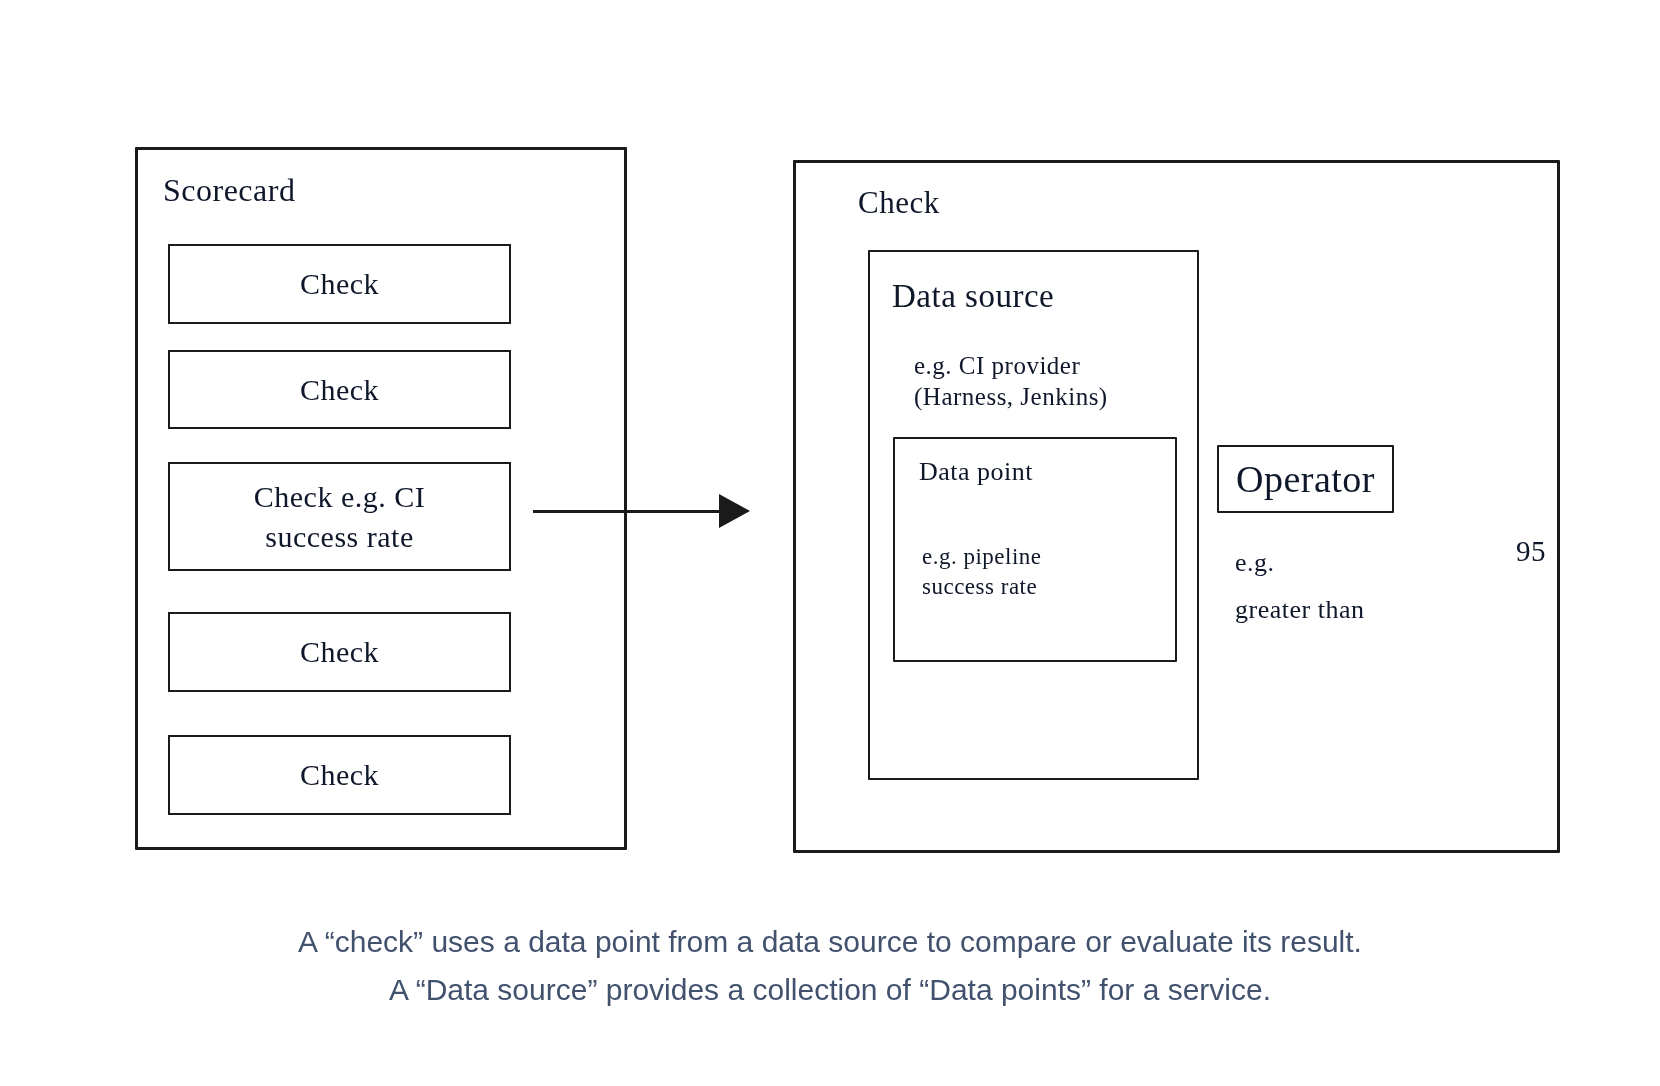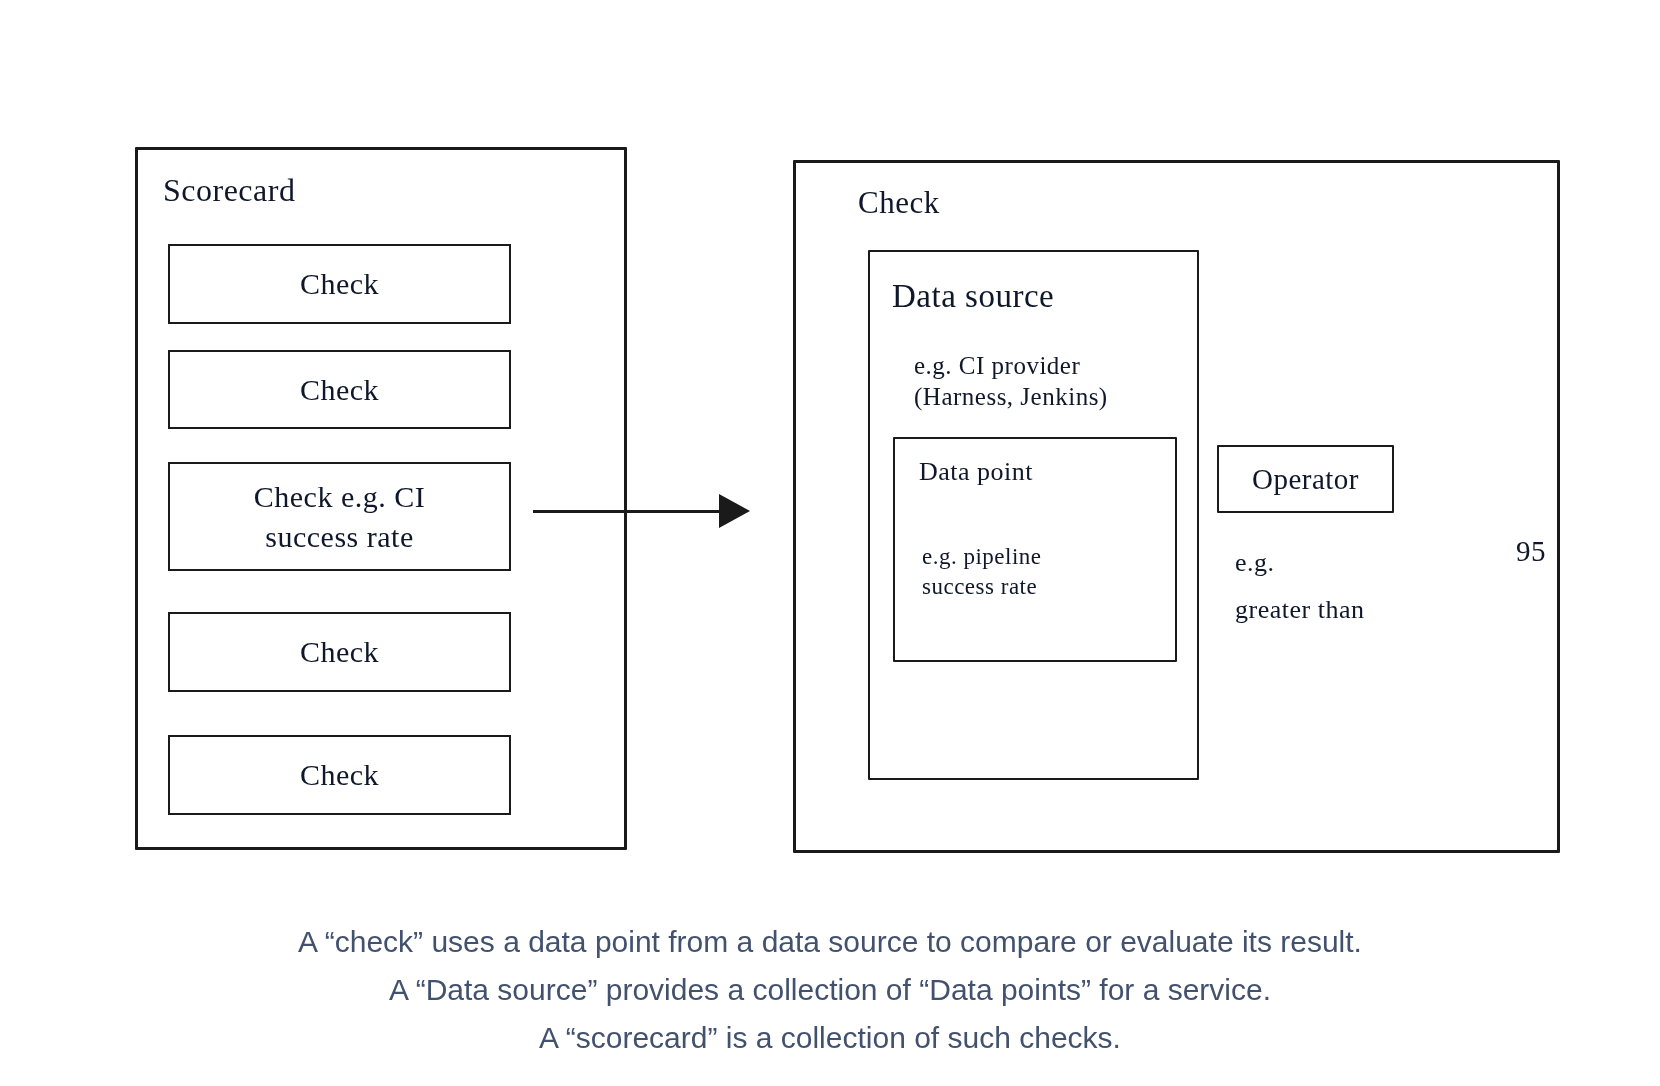--- a/index.html
+++ b/index.html
@@ -92,21 +92,21 @@
   .ds { left: 72px; top: 87px; width: 331px; height: 530px; padding-left: 28px; }
   .ds-title { position: absolute; left: 22px; top: 26px; font-size: 33px; }
   .ds-ex { position: absolute; left: 44px; top: 86px; font-size: 25px; line-height: 31px; margin-top: 12px; }
 
   .dp { left: 23px; top: 185px; width: 284px; height: 225px; }
   .dp-title { position: absolute; left: 24px; top: 18px; font-size: 26px; }
   .dp-ex { position: absolute; left: 27px; top: 103px; font-size: 23px; line-height: 30px; }
 
   .op { left: 421px; top: 282px; width: 177px; height: 68px;
         display: flex; align-items: center; justify-content: center; }
-  .op .hw, .val .hw { font-size: 29px; }
+  .op .hw, .val .hw { font-size: 38px; }
   .val { left: 619px; top: 285px; width: 131px; height: 63px;
          display: flex; align-items: center; justify-content: center; }
 
   .op-ex { position: absolute; left: 439px; top: 376px; font-size: 26px; line-height: 47px; }
   .val-ex { position: absolute; left: 619px; top: 372px; width: 131px;
             text-align: right; font-size: 29px; }
 
   
   .footnote {
     position: absolute;
@@ -171,16 +171,15 @@
     </div>
 
     <div class="hw op-ex multi">e.g.
 greater than</div>
     <div class="hw val-ex">95</div>
   </section>
 
   <footer class="footnote">
     <div class="fn-line">A “check” uses a data point from a data source to compare or evaluate its result.</div>
     <div class="fn-line">A “Data source” provides a collection of “Data points” for a service.</div>
-    <div class="fn-line">A “scorecard” is a collection of such checks.</div>
   </footer>
 
 </div>
 
 </body></html>

